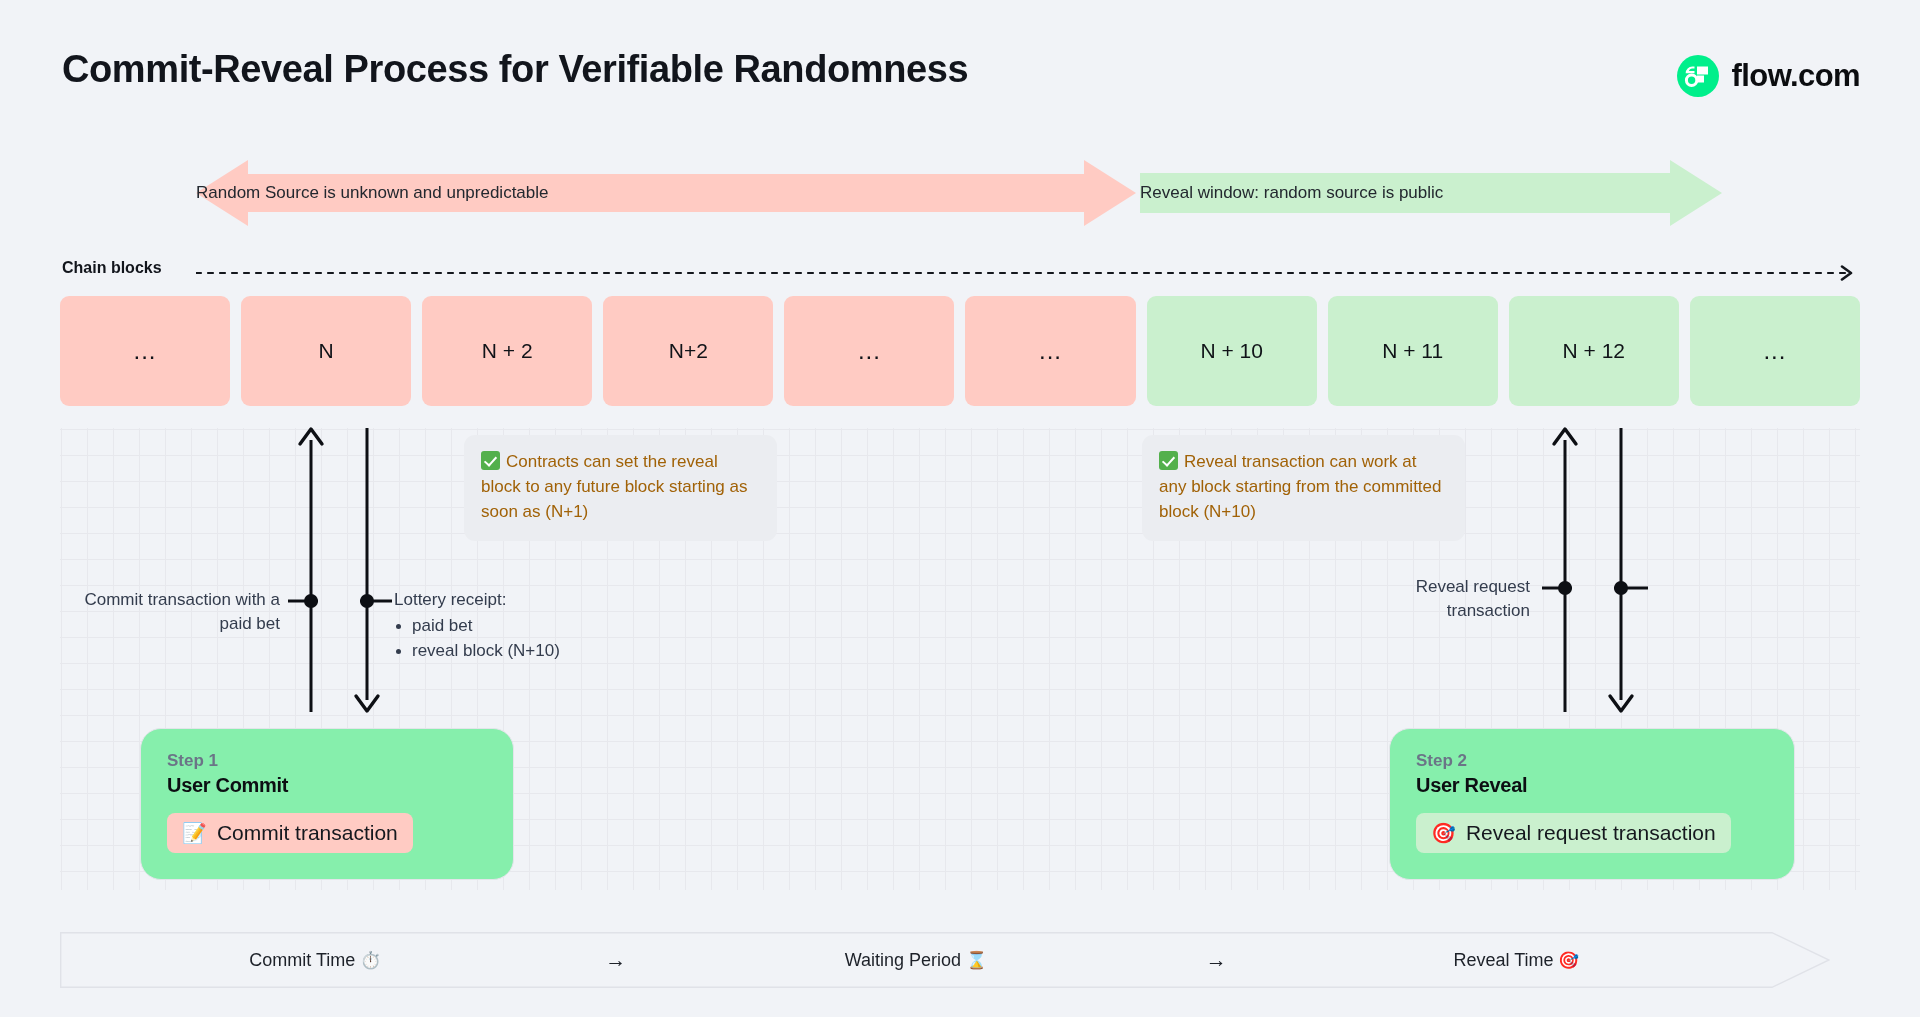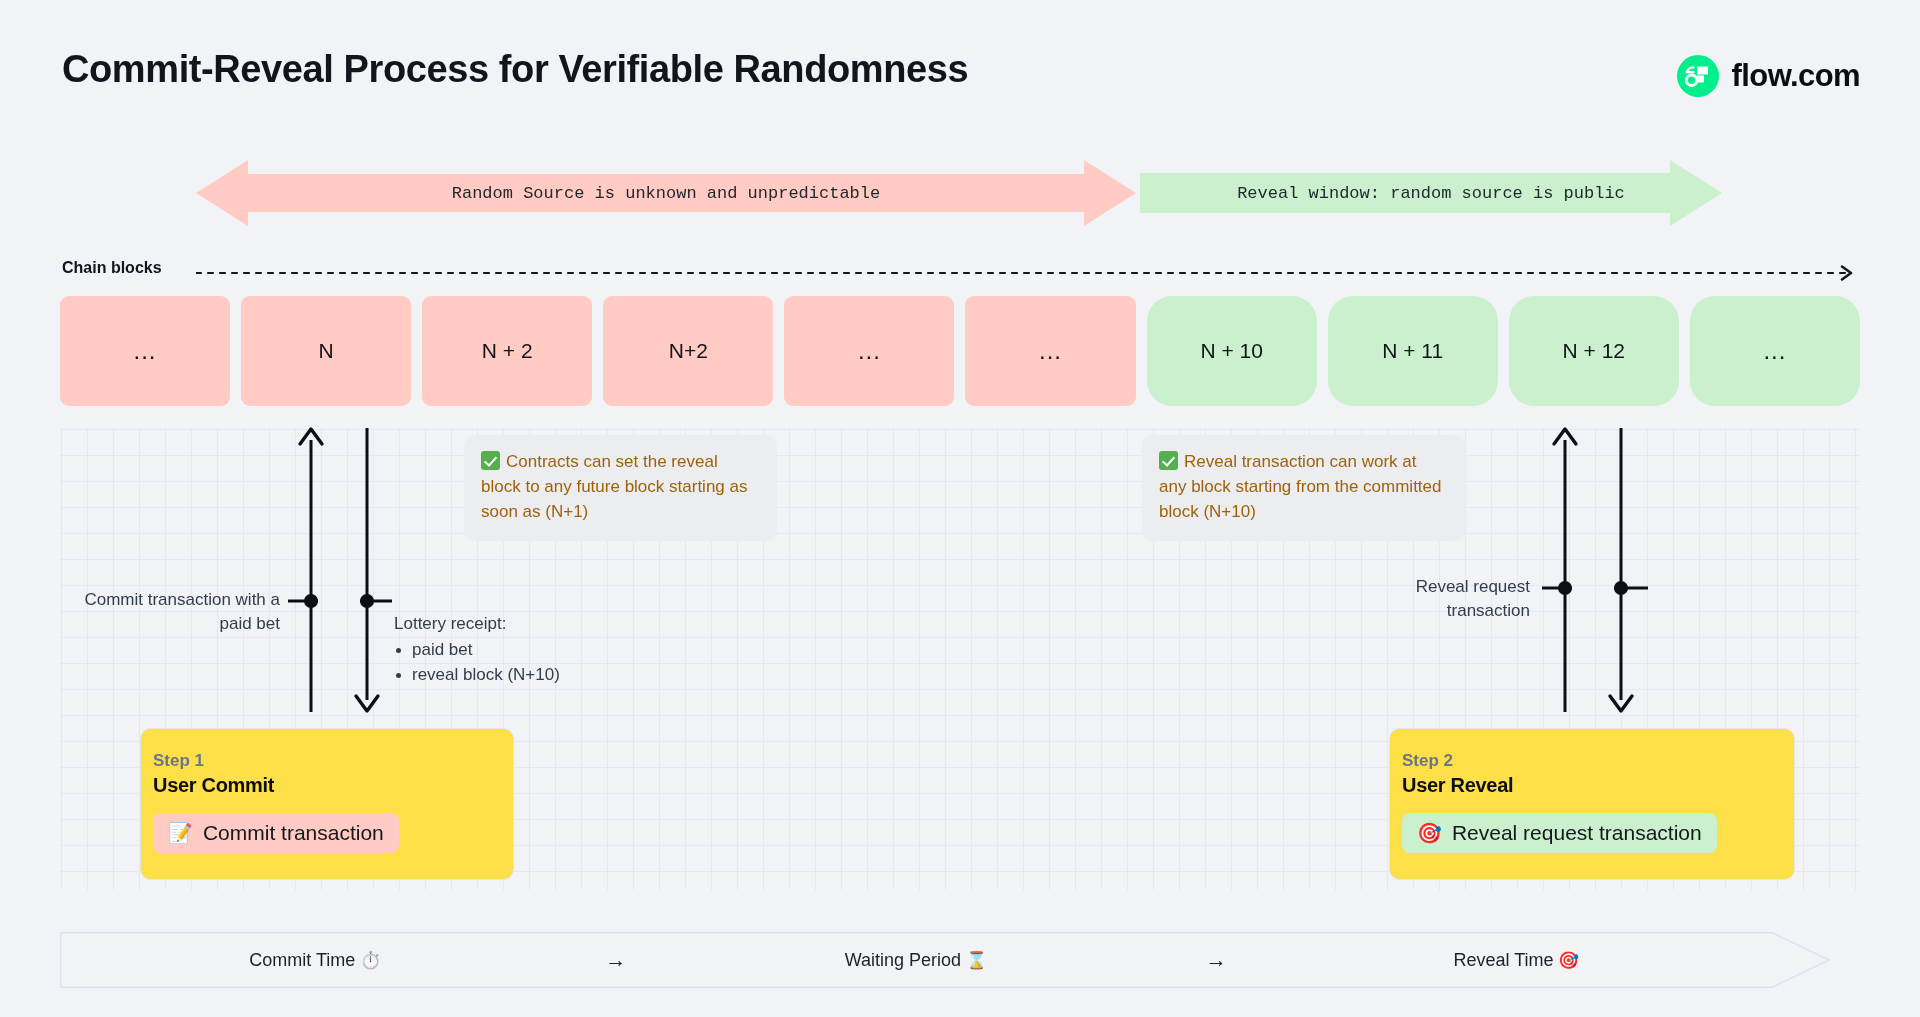--- a/index.html
+++ b/index.html
@@ -59,22 +59,20 @@
     color: #0c0d10;
     letter-spacing: -0.6px;
   }
 
   
   .banner {
     position: absolute;
     height: 66px;
     display: flex;
     align-items: center;
-    justify-content: center;
-    font-family: Liberation Mono, monospace;
   }
   .banner-label {
     position: relative;
     z-index: 2;
     font-size: 17px;
     color: #23282f;
     white-space: nowrap;
   }
   .banner svg { position: absolute; inset: 0; width: 100%; height: 100%; }
 
@@ -111,21 +109,21 @@
   .block {
     flex: 1 1 0;
     border-radius: 9px;
     display: flex;
     align-items: center;
     justify-content: center;
     font-size: 21px;
     color: #101318;
   }
   .block.pink  { background: #ffcbc3; }
-  .block.green { background: #caf0ce; border-radius: 25px; }
+  .block.green { background: #caf0ce; }
   .block.dots  { font-size: 24px; letter-spacing: 1px; }
 
   
   .grid-area {
     position: absolute;
     left: 60px;
     top: 428px;
     width: 1800px;
     height: 462px;
     background-image:
@@ -182,31 +180,31 @@
   .conn-label li::before {
     content: "";
     position: absolute;
     left: 2px; top: 10px;
     width: 5px; height: 5px;
     border-radius: 50%;
     background: #333c4d;
   }
 
   .lbl-commit   { left: 80px;   top: 588px; width: 200px; }
-  .lbl-receipt  { left: 394px;  top: 588px; width: 260px; margin-top: 24px; }
+  .lbl-receipt  { left: 394px;  top: 588px; width: 260px; }
   .lbl-revreq   { left: 1330px; top: 575px; width: 200px; }
   .lbl-result   { left: 1648px; top: 575px; width: 240px; }
 
   
   .step-card {
     position: absolute;
-    background: #fde047;
+    background: #86efac;
     border: 1px solid #e3e5ea;
-    border-radius: 11px;
-    padding: 22px 12px 26px;
+    border-radius: 21px;
+    padding: 22px 26px 26px;
     width: 374px;
   }
   .step-card.step1 { left: 140px;  top: 728px; }
   .step-card.step2 { left: 1389px; top: 728px; width: 406px; }
 
   .step-eyebrow {
     font-size: 17px;
     font-weight: 700;
     color: #6b7487;
     margin-bottom: 3px;

